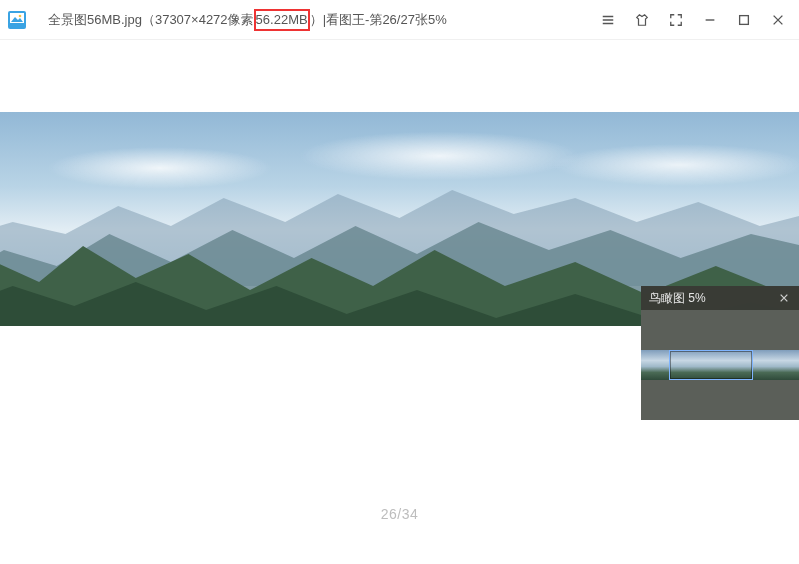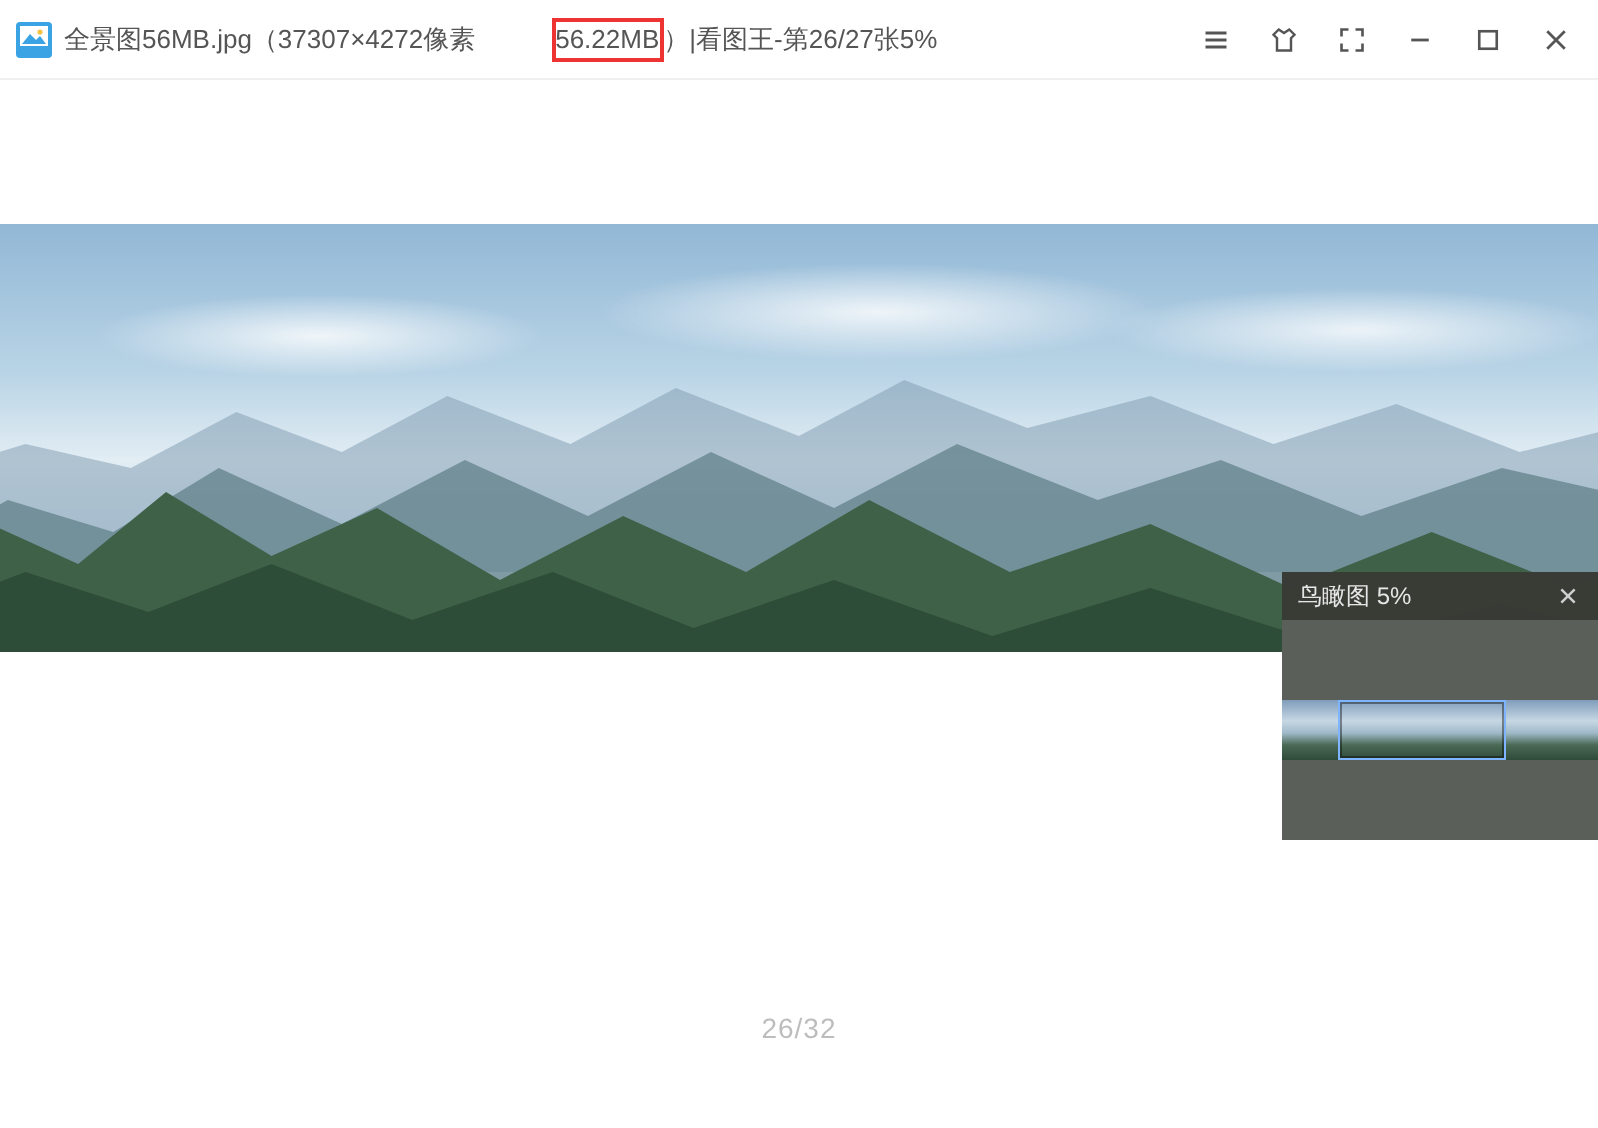--- a/index.html
+++ b/index.html
@@ -20,21 +20,21 @@
   }
   
   .title-bar {
     height: 40px;
     display: flex;
     align-items: center;
     padding: 0 8px;
     font-size: 13px;
     color: #555;
     border-bottom: 1px solid #f0f0f0;
-    gap: 6px;
+    gap: 22px;
     white-space: nowrap;
   }
   .title-bar .app-icon {
     width: 18px;
     height: 18px;
     display: inline-flex;
     align-items: center;
     justify-content: center;
     flex-shrink: 0;
   }
@@ -42,21 +42,20 @@
     display: inline-flex;
     align-items: center;
     gap: 0;
     flex-shrink: 0;
   }
   .title-text span { white-space: nowrap; }
   .highlight-box {
     border: 2px solid #e33;
     padding: 1px 0;
     line-height: 16px;
-    margin-left: 38px;
   }
   .title-spacer { flex: 1 1 auto; }
   .win-controls {
     display: flex;
     align-items: center;
     gap: 16px;
     padding-right: 4px;
   }
   .win-controls .ctrl {
     width: 18px;
@@ -249,21 +248,21 @@
         </svg>
       </div>
       <div class="ridge r3">
         <svg viewBox="0 0 1000 200" preserveAspectRatio="none">
           <path fill="#3f6148" d="M0,200 L0,150 40,120 90,145 140,100 200,140 260,110 330,155 400,115 470,150 540,105 620,150 700,120 780,160 860,125 940,160 1000,130 1000,200 Z"></path>
           <path fill="#2e4d38" d="M0,200 L0,175 60,150 130,175 200,145 280,180 360,150 440,185 520,155 610,190 700,160 800,195 900,170 1000,195 1000,200 Z"></path>
         </svg>
       </div>
     </div>
 
-    <div class="page-indicator">26/32</div>
+    <div class="page-indicator">26/34</div>
 
     <div class="thumb-panel">
       <div class="thumb-header">
         <span>
           <span>鸟瞰图</span><span> 5%</span>
         </span>
         <span class="thumb-close">
           <svg viewBox="0 0 12 12" width="10" height="10">
               <path stroke="#cfcfcf" stroke-width="1.5" d="M2 2l8 8M10 2l-8 8"></path>
             </svg>

